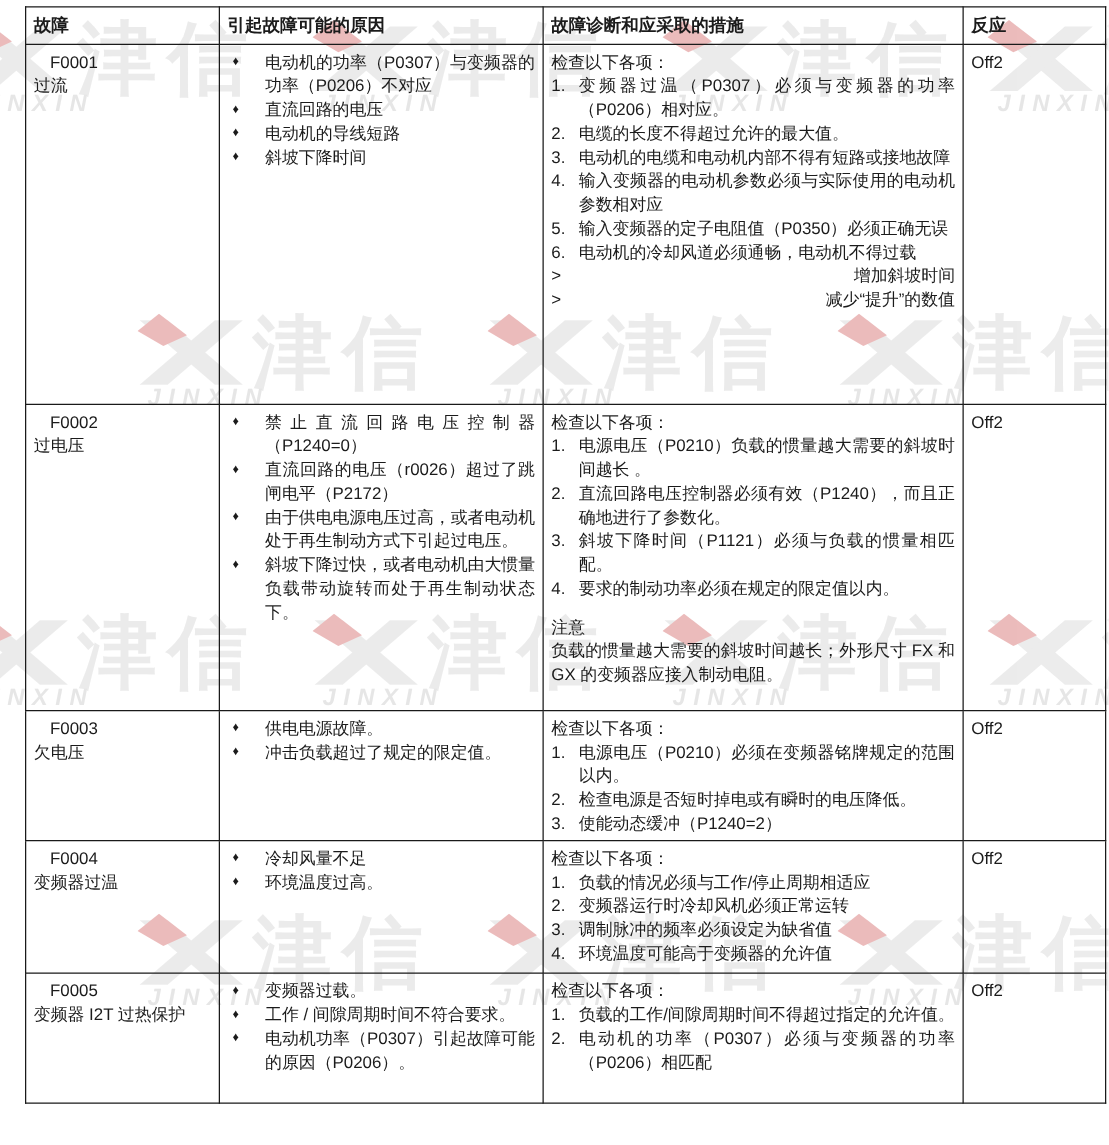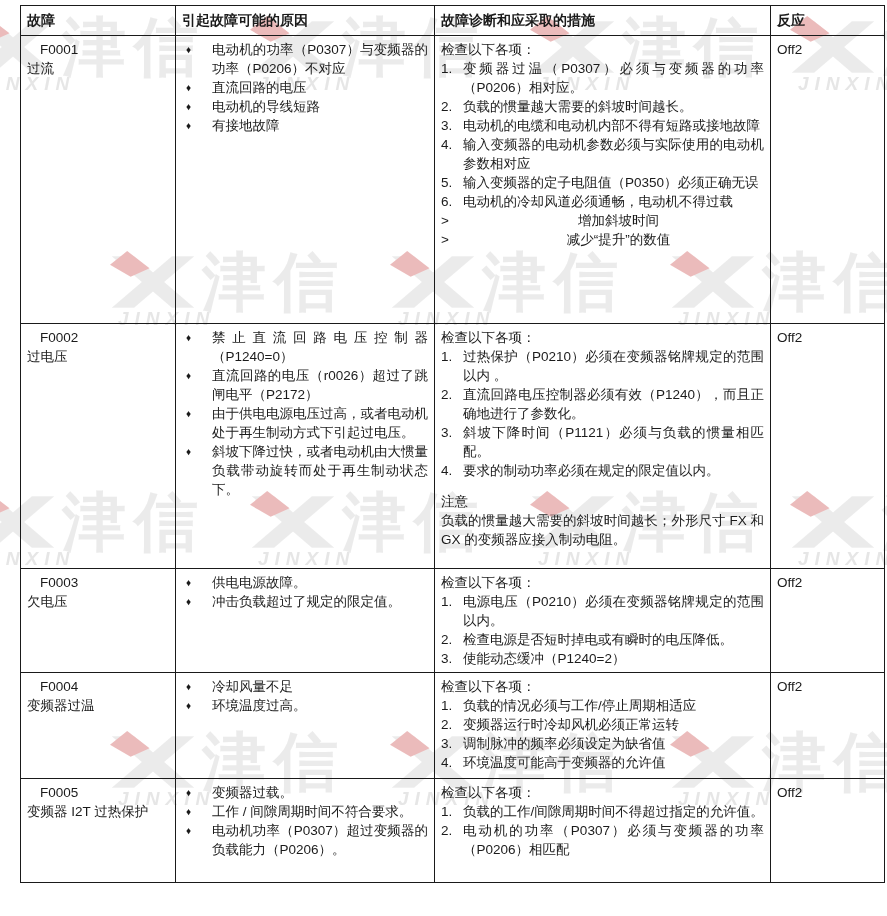--- a/index.html
+++ b/index.html
@@ -79,21 +79,21 @@
   .cause-bullet {
     flex: 0 0 30px;
     padding-left: 4px;
     font-size: 10px;
     line-height: 19px;
   }
   .cause-text { flex: 1; text-align: justify; }
   .diag-item { display: flex; }
   .diag-marker { flex: 0 0 22px; }
   .diag-text { flex: 1; text-align: justify; }
-  .diag-item.gt .diag-text { padding-left: 10px; text-align: center; }
+  .diag-item.gt .diag-text { padding-left: 10px; text-align: right; }
   .note-block { margin-top: 12px; }
   .note-title { }
   .note-body { text-align: justify; }
   .reaction-value { }
 </style>
 </head>
 <body>
 
 <div class="page">
 
@@ -255,32 +255,32 @@
             <div class="cause-item">
               <span class="cause-bullet">♦</span>
               <span class="cause-text">直流回路的电压</span>
             </div>
             <div class="cause-item">
               <span class="cause-bullet">♦</span>
               <span class="cause-text">电动机的导线短路</span>
             </div>
             <div class="cause-item">
               <span class="cause-bullet">♦</span>
-              <span class="cause-text">有接地故障</span>
+              <span class="cause-text">斜坡下降时间</span>
             </div>
           </td>
           <td class="diagnosis-cell">
             <div class="diag-intro">检查以下各项：</div>
             <div class="diag-item">
               <span class="diag-marker">1.</span>
               <span class="diag-text">变频器过温（P0307）必须与变频器的功率（P0206）相对应。</span>
             </div>
             <div class="diag-item">
               <span class="diag-marker">2.</span>
-              <span class="diag-text">负载的惯量越大需要的斜坡时间越长。</span>
+              <span class="diag-text">电缆的长度不得超过允许的最大值。</span>
             </div>
             <div class="diag-item">
               <span class="diag-marker">3.</span>
               <span class="diag-text">电动机的电缆和电动机内部不得有短路或接地故障</span>
             </div>
             <div class="diag-item">
               <span class="diag-marker">4.</span>
               <span class="diag-text">输入变频器的电动机参数必须与实际使用的电动机参数相对应</span>
             </div>
             <div class="diag-item">
@@ -324,21 +324,21 @@
             </div>
             <div class="cause-item">
               <span class="cause-bullet">♦</span>
               <span class="cause-text">斜坡下降过快，或者电动机由大惯量负载带动旋转而处于再生制动状态下。</span>
             </div>
           </td>
           <td class="diagnosis-cell">
             <div class="diag-intro">检查以下各项：</div>
             <div class="diag-item">
               <span class="diag-marker">1.</span>
-              <span class="diag-text">过热保护（P0210）必须在变频器铭牌规定的范围以内 。</span>
+              <span class="diag-text">电源电压（P0210）负载的惯量越大需要的斜坡时间越长 。</span>
             </div>
             <div class="diag-item">
               <span class="diag-marker">2.</span>
               <span class="diag-text">直流回路电压控制器必须有效（P1240），而且正确地进行了参数化。</span>
             </div>
             <div class="diag-item">
               <span class="diag-marker">3.</span>
               <span class="diag-text">斜坡下降时间（P1121）必须与负载的惯量相匹配。</span>
             </div>
             <div class="diag-item">
@@ -435,21 +435,21 @@
             <div class="cause-item">
               <span class="cause-bullet">♦</span>
               <span class="cause-text">变频器过载。</span>
             </div>
             <div class="cause-item">
               <span class="cause-bullet">♦</span>
               <span class="cause-text">工作 / 间隙周期时间不符合要求。</span>
             </div>
             <div class="cause-item">
               <span class="cause-bullet">♦</span>
-              <span class="cause-text">电动机功率（P0307）超过变频器的负载能力（P0206）。</span>
+              <span class="cause-text">电动机功率（P0307）引起故障可能的原因（P0206）。</span>
             </div>
           </td>
           <td class="diagnosis-cell">
             <div class="diag-intro">检查以下各项：</div>
             <div class="diag-item">
               <span class="diag-marker">1.</span>
               <span class="diag-text">负载的工作/间隙周期时间不得超过指定的允许值。</span>
             </div>
             <div class="diag-item">
               <span class="diag-marker">2.</span>

